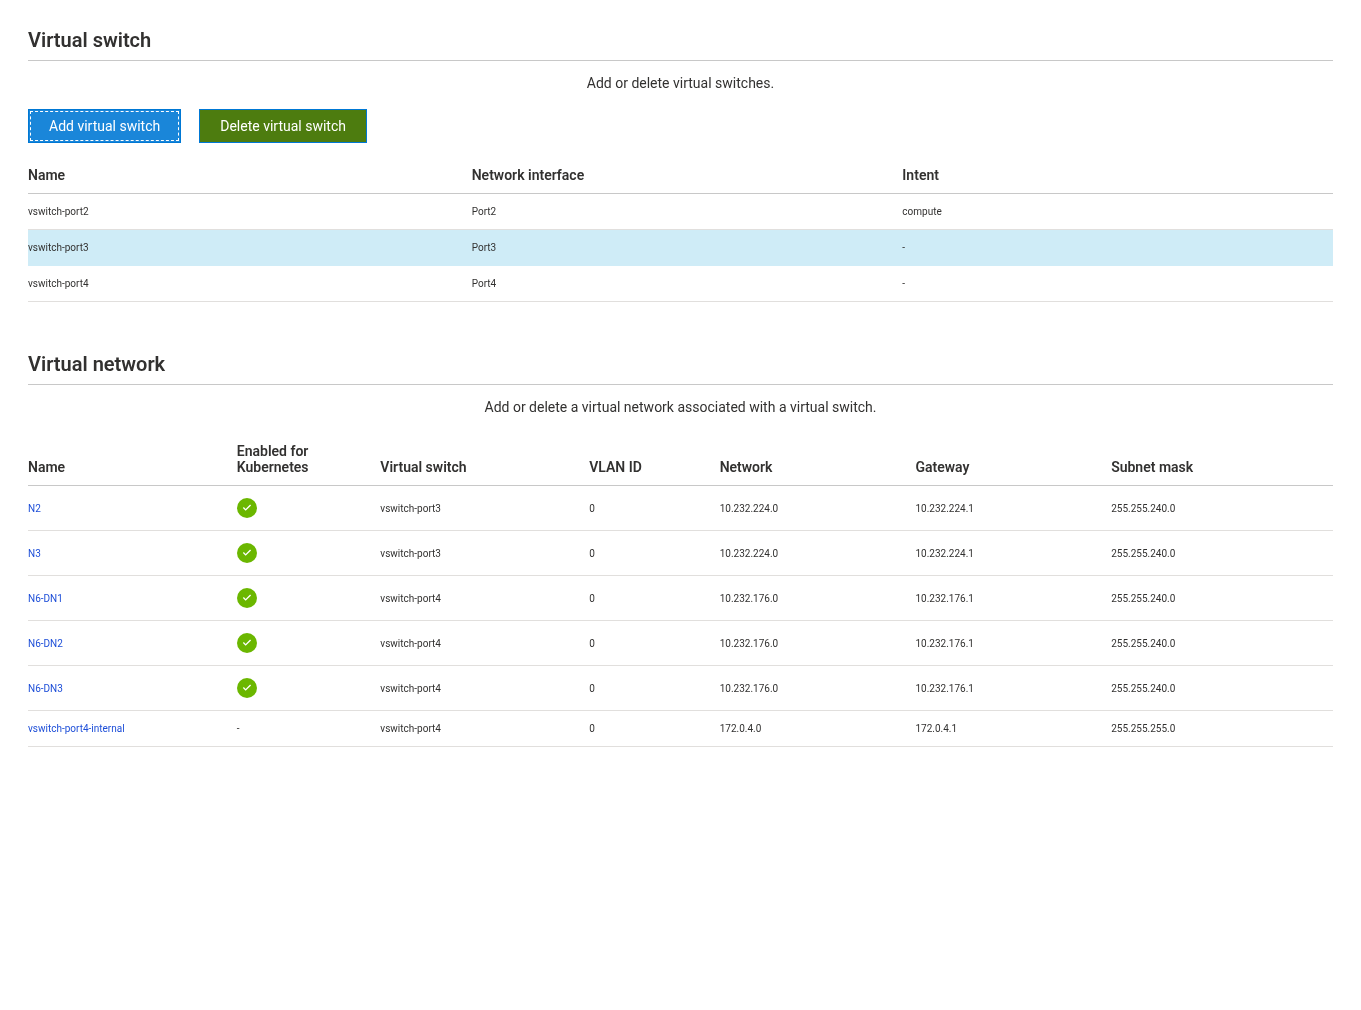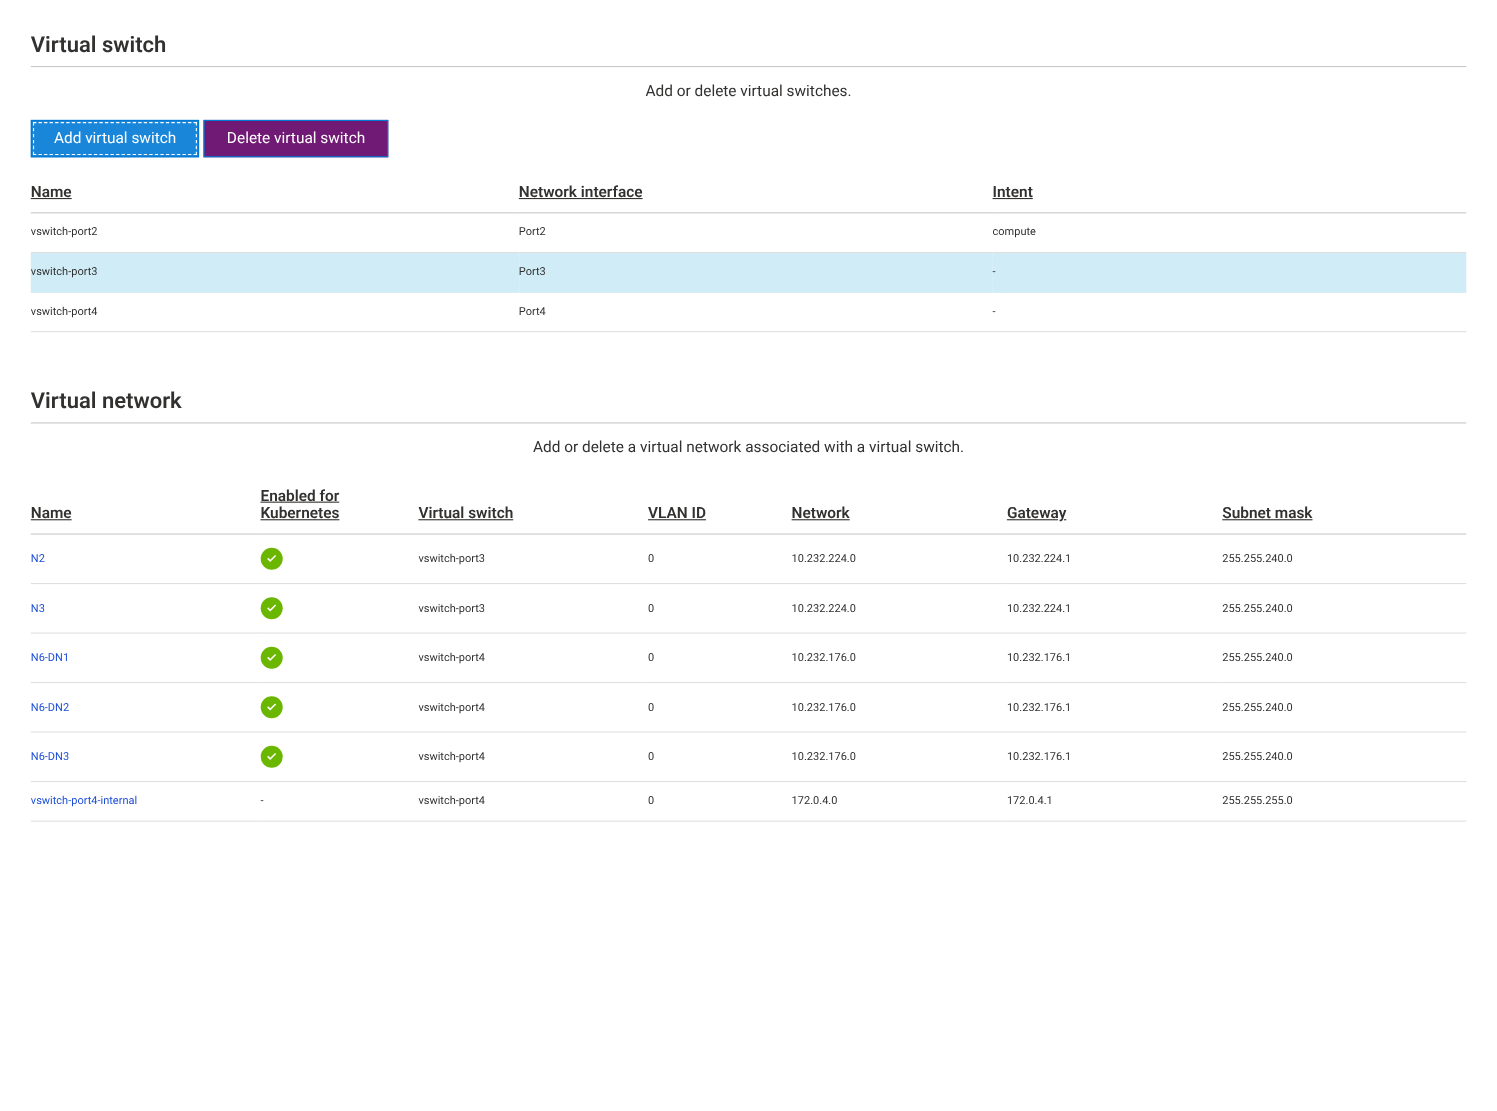--- a/index.html
+++ b/index.html
@@ -23,31 +23,31 @@
     border: none;
     border-top: 1px solid #c8c8c8;
     margin: 4px 0 14px 0;
   }
   .section-desc {
     font-size: 14px;
     color: #323130;
     margin: 0 0 18px 0;
     text-align: center;
   }
-  .button-row { display: flex; gap: 4px; margin-bottom: 14px; }
+  .button-row { display: flex; gap: 18px; margin-bottom: 14px; }
   .btn {
     font-family: inherit;
     font-size: 14px;
     padding: 6px 20px;
     border: 1px solid transparent;
     cursor: pointer;
     line-height: 20px;
   }
   .btn-primary {
-    background: #701a75;
+    background: #4d7c0f;
     color: #ffffff;
     border-color: #0078d4;
   }
   .btn-primary.focused {
     background: #1a86d9;
     outline: 1px dashed #ffffff;
     outline-offset: -3px;
     border: 1px solid #0078d4;
   }
   .btn-disabled {
@@ -60,21 +60,20 @@
   
   table { width: 100%; border-collapse: collapse; table-layout: fixed; }
   thead th {
     text-align: left;
     font-weight: 600;
     font-size: 14px;
     color: #323130;
     padding: 10px 8px 10px 0;
     border-bottom: 1px solid #c8c8c8;
     vertical-align: bottom;
-    text-decoration: underline;
   }
   tbody td {
     padding: 12px 8px 12px 0;
     border-bottom: 1px solid #e1dfdd;
     font-size: 10px;
     color: #323130;
     vertical-align: middle;
   }
   tbody tr.selected { background: #cfecf7; }
   tbody tr.selected td { border-bottom-color: #cfecf7; }

